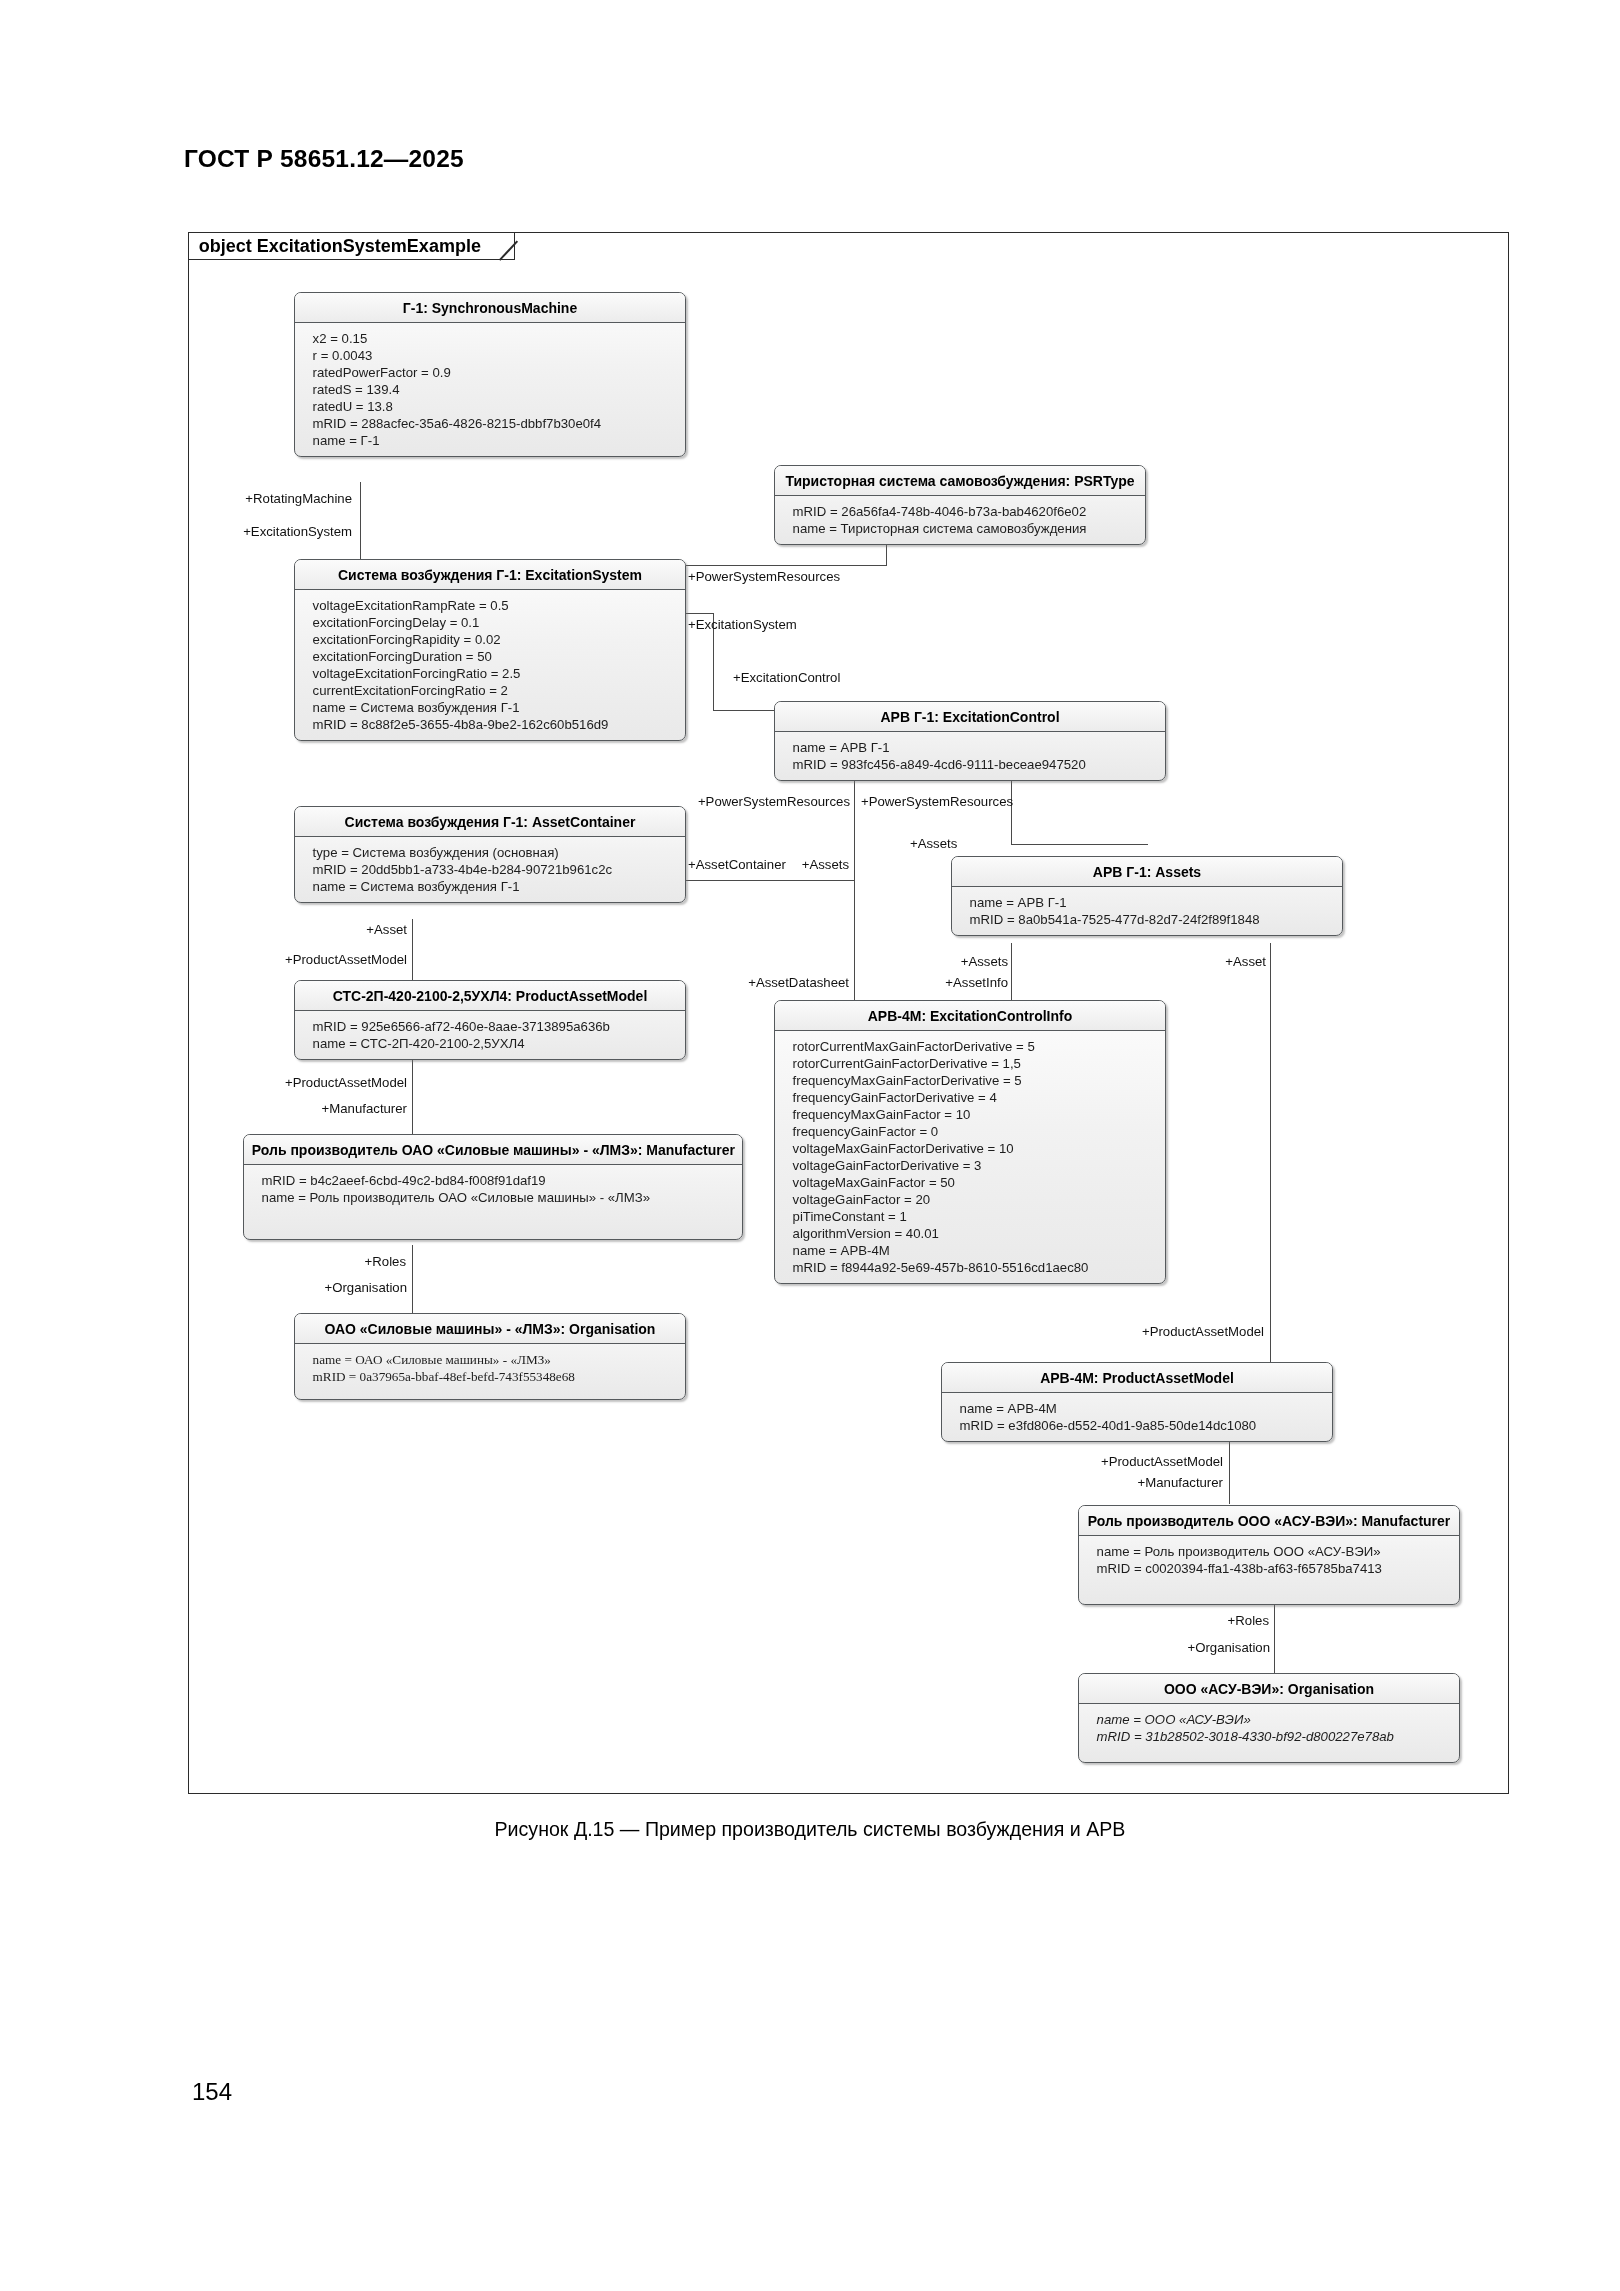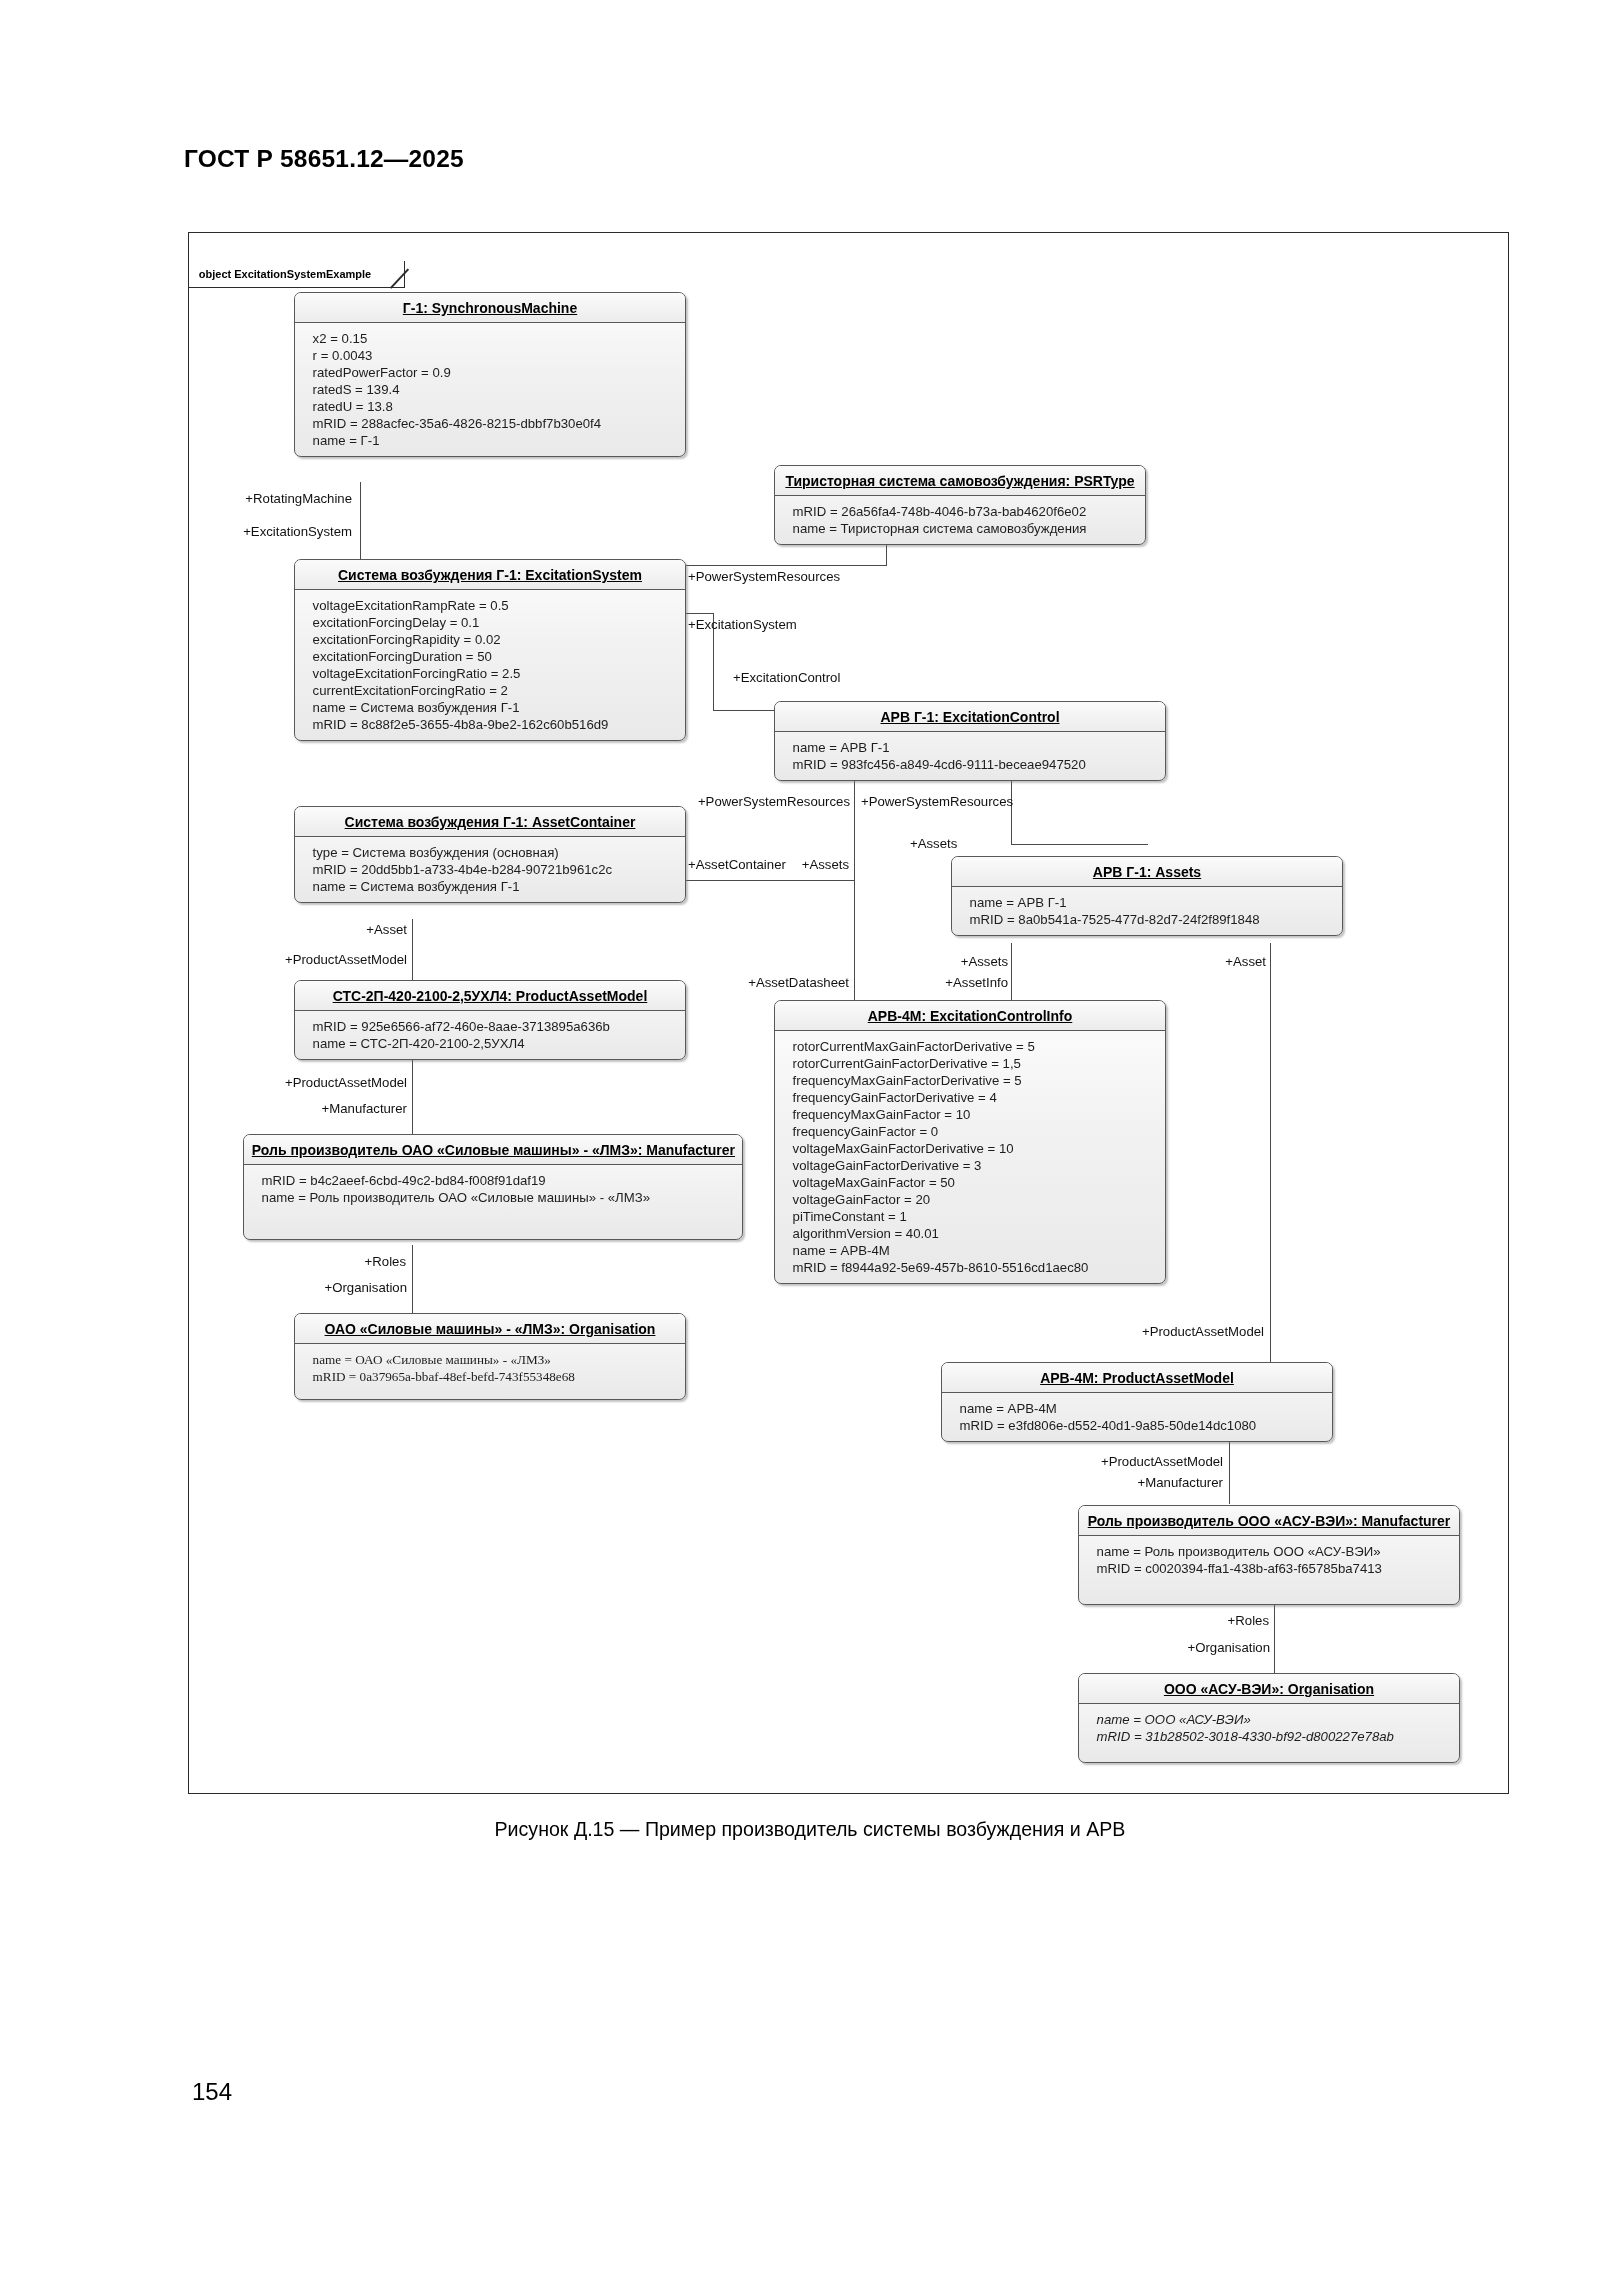--- a/index.html
+++ b/index.html
@@ -54,27 +54,26 @@
     box-sizing: border-box;
   }
   .frame-tab {
     position: absolute;
     left: 0px;
     top: 0px;
     height: 27.4px;
     padding: 0 33px 0 9.8px;
     border-right: 1.5px solid #2b2b2b;
     border-bottom: 1.5px solid #2b2b2b;
-    font-size: 11px;
+    font-size: 18px;
     font-weight: bold;
     line-height: 27.4px;
     white-space: nowrap;
     background: #fff;
     box-sizing: border-box;
-    margin-top: 28px;
   }
   .frame-tab::after {
     content: "";
     position: absolute;
     right: -11.8px;
     bottom: -1.5px;
     width: 25.5px;
     height: 1.5px;
     background: #2b2b2b;
     transform-origin: left bottom;
@@ -94,21 +93,20 @@
   .node .title {
     text-align: center;
     font-size: 14px;
     font-weight: bold;
     padding: 6.9px 7.8px 5.9px 7.8px;
     border-bottom: 1.2px solid #55595c;
     background: linear-gradient(to bottom, #fbfbfb 0%, #ececec 100%);
     white-space: nowrap;
   }
   .node .title span {
-    text-decoration: underline;
     margin-top: 20px;
   }
   .node .attrs {
     padding: 6.9px 9.8px 7.8px 17.6px;
     font-size: 13.2px;
     line-height: 17px;
     color: #1d1d1d;
   }
   .node .attrs div {
     white-space: nowrap;

